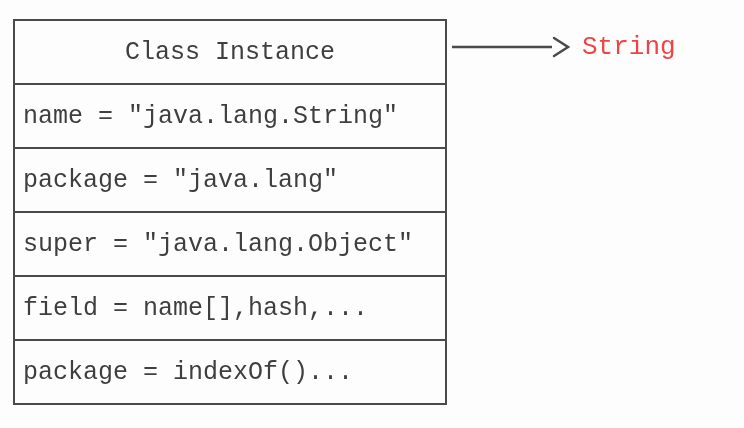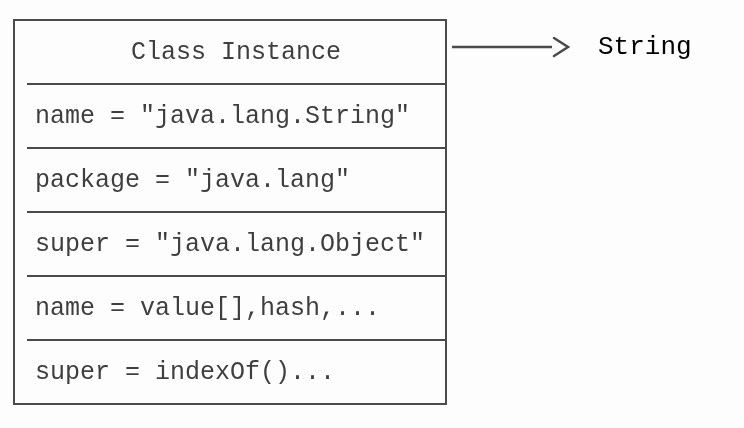--- a/index.html
+++ b/index.html
@@ -30,57 +30,56 @@
   .box-row {
     flex: 1 1 0;
     display: flex;
     align-items: center;
     border-top: 2px solid #4a4a4a;
     padding-left: 8px;
     font-size: 25px;
     color: #3f3f3f;
     white-space: pre;
     overflow: hidden;
-    margin-left: 12px;
   }
   .box-row.header-row {
     border-top: none;
     justify-content: center;
     padding-left: 0;
   }
   .arrow-group {
     position: absolute;
     left: 452px;
     top: 32px;
     height: 30px;
     display: flex;
     align-items: center;
   }
   .arrow-group svg {
     display: block;
   }
   .arrow-label {
     font-size: 26px;
-    color: #000000;
-    margin-left: 28px;
+    color: #ef4444;
+    margin-left: 12px;
     white-space: pre;
   }
 </style>
 </head>
 <body>
 
 <div class="canvas">
 
   <div class="class-box">
     <div class="box-row header-row">Class Instance</div>
     <div class="box-row">name = "java.lang.String"</div>
     <div class="box-row">package = "java.lang"</div>
     <div class="box-row">super = "java.lang.Object"</div>
-    <div class="box-row">name = value[],hash,...</div>
-    <div class="box-row">super = indexOf()...</div>
+    <div class="box-row">field = name[],hash,...</div>
+    <div class="box-row">package = indexOf()...</div>
   </div>
 
   <div class="arrow-group">
     <svg width="118" height="26" viewBox="0 0 118 26">
       <line x1="0" y1="13" x2="100" y2="13" stroke="#4a4a4a" stroke-width="2.4"></line>
       <polyline points="102,4 116,13 102,22" fill="none" stroke="#4a4a4a" stroke-width="2.4" stroke-linecap="round" stroke-linejoin="miter"></polyline>
     </svg>
     <span class="arrow-label">String</span>
   </div>
 

